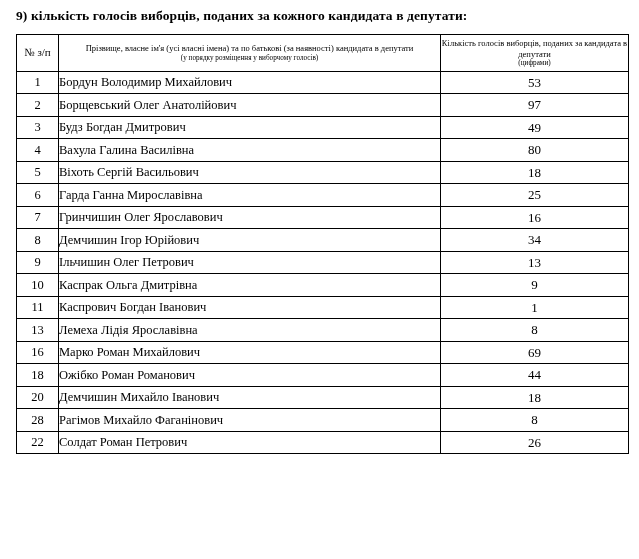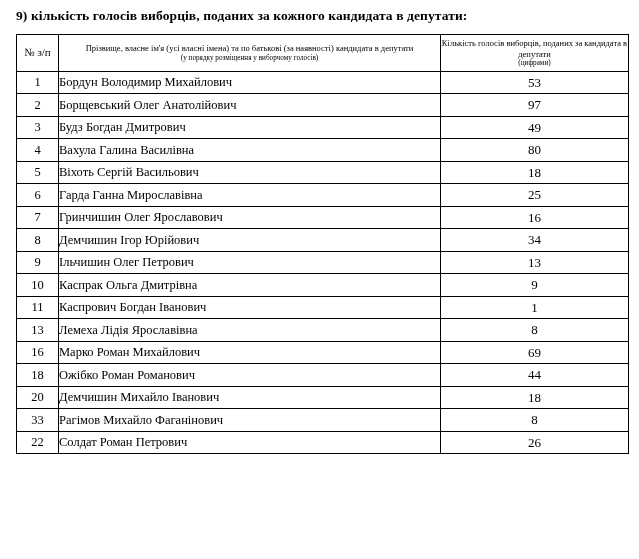--- a/index.html
+++ b/index.html
@@ -179,21 +179,21 @@
           <td class="num">18</td>
           <td class="name">Ожібко Роман Романович</td>
           <td class="votes">44</td>
         </tr>
         <tr>
           <td class="num">20</td>
           <td class="name">Демчишин Михайло Іванович</td>
           <td class="votes">18</td>
         </tr>
         <tr>
-          <td class="num">33</td>
+          <td class="num">28</td>
           <td class="name">Рагімов Михайло Фаганінович</td>
           <td class="votes">8</td>
         </tr>
         <tr>
           <td class="num">22</td>
           <td class="name">Солдат Роман Петрович</td>
           <td class="votes">26</td>
         </tr>
       </tbody>
   </table>

